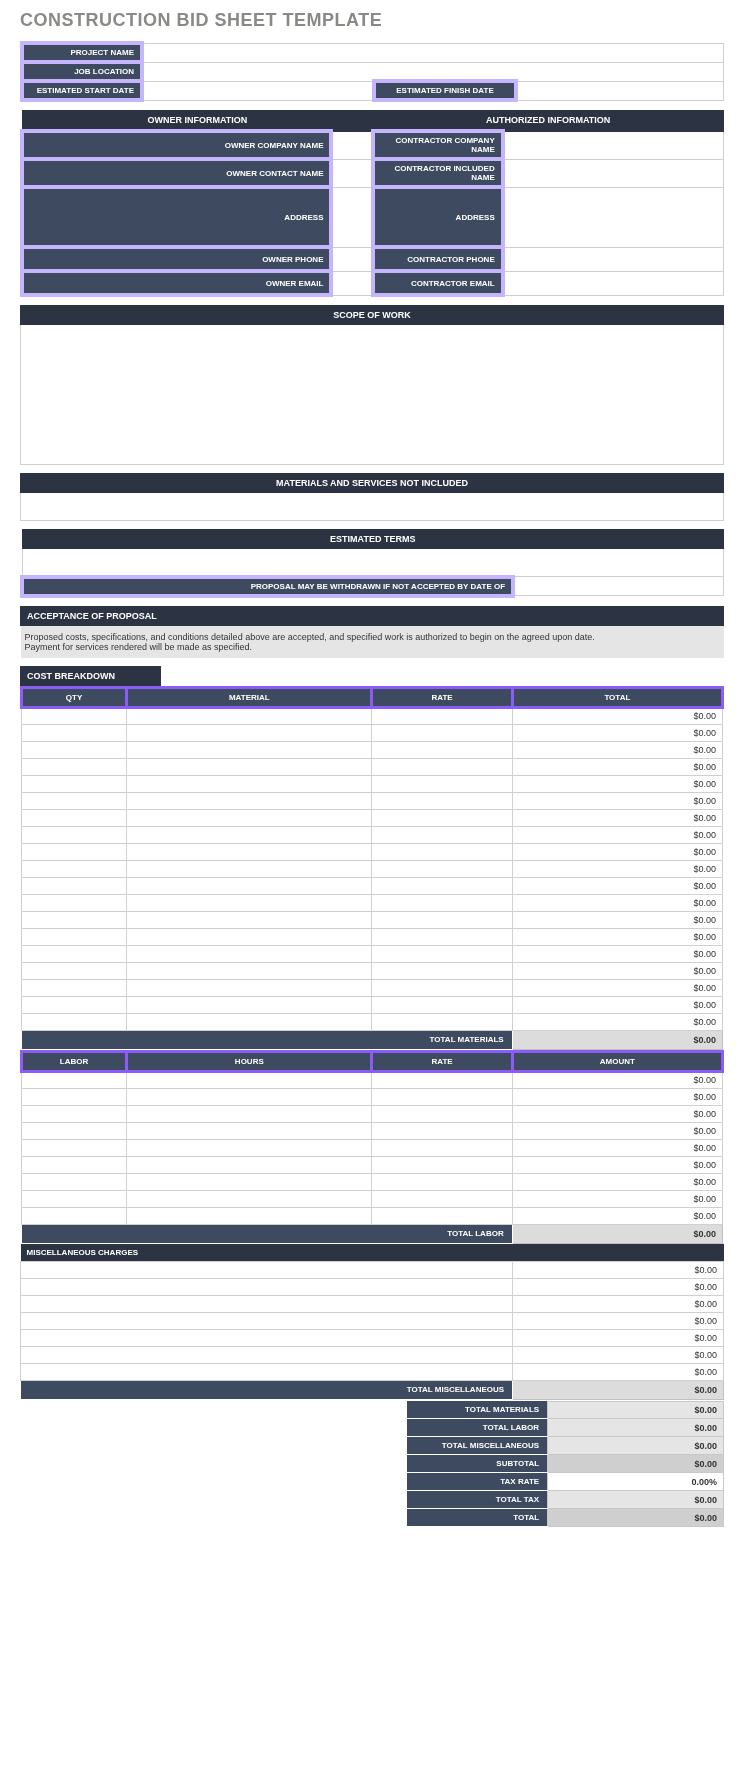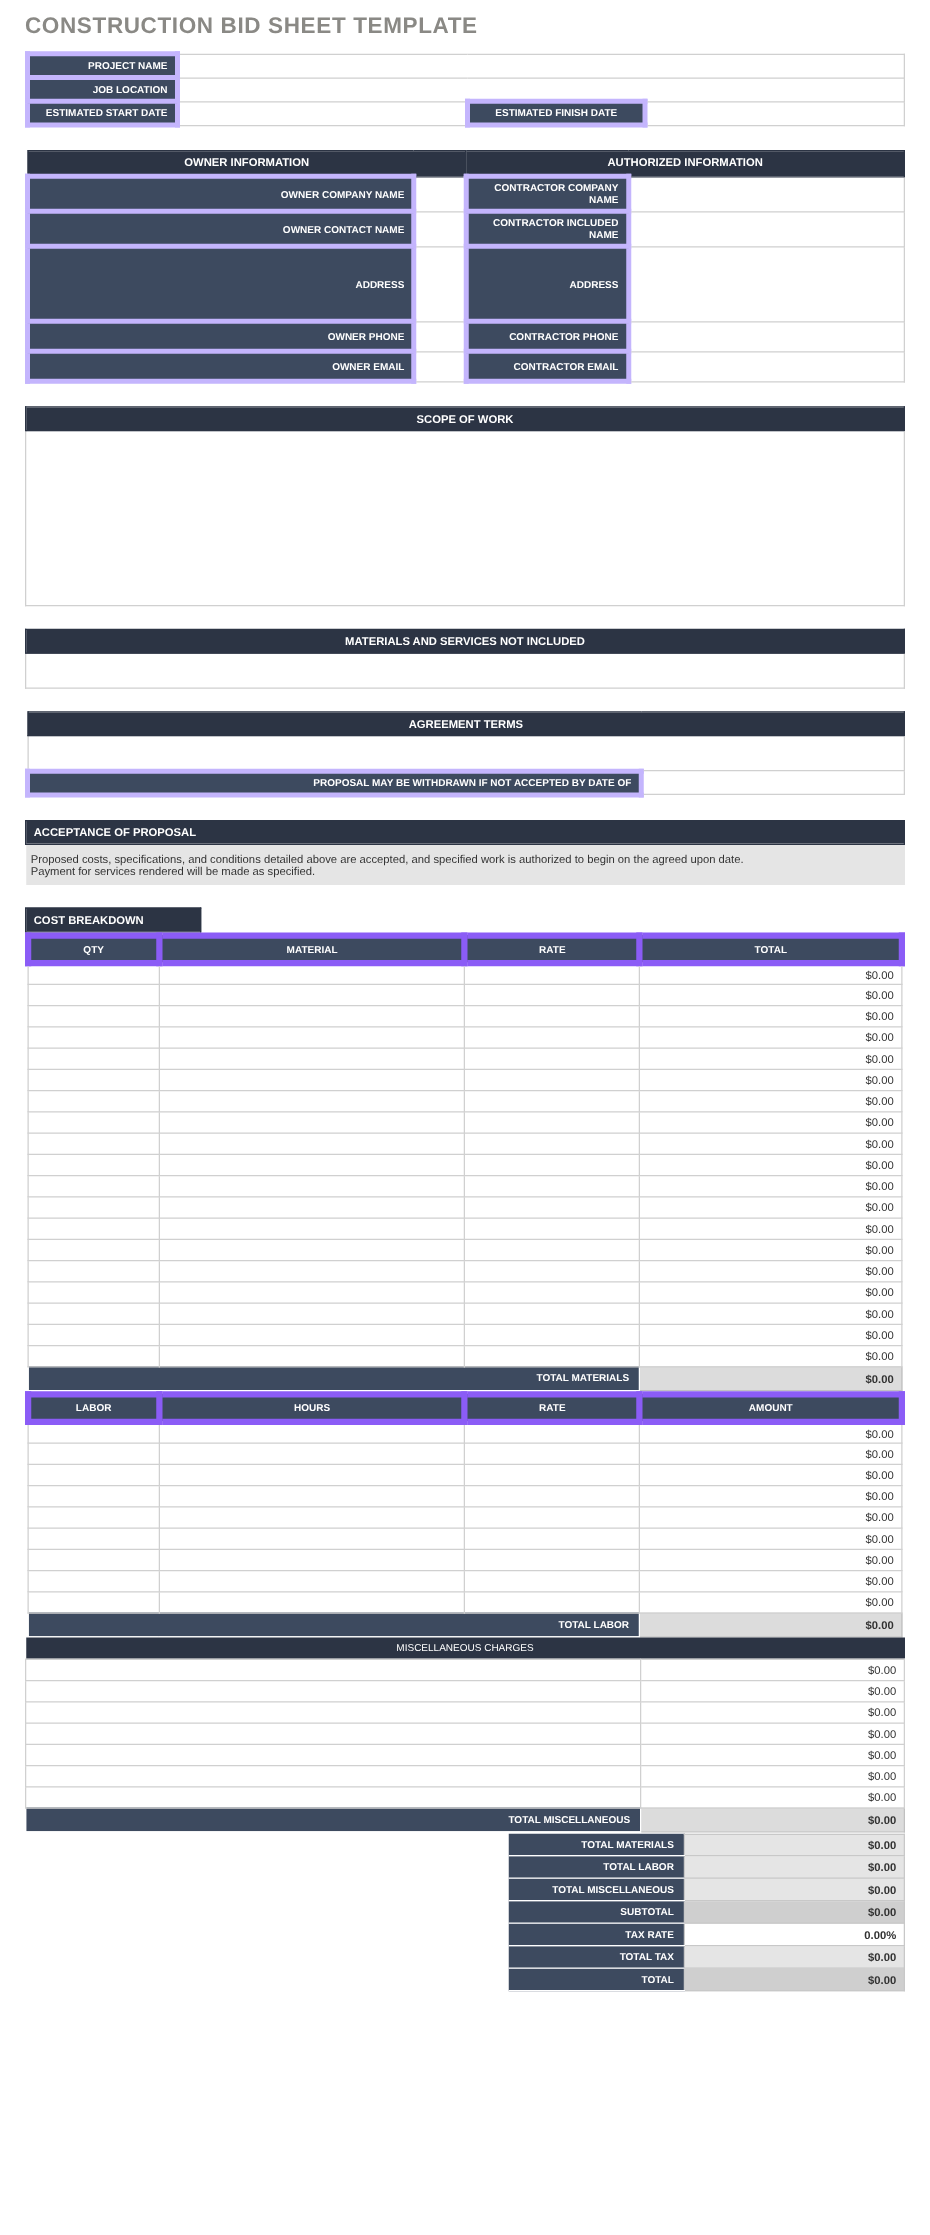--- a/index.html
+++ b/index.html
@@ -43,21 +43,21 @@
   font-size: 9px;
   text-align: center;
   padding: 4px;
   border: 1px solid #2c3444;
 }
 .section-header.left { text-align: left; padding-left: 6px; }
 .big-input {
   border: 1px solid #d0d0d0;
   background: #fff;
 }
-.mt { margin-top: 18px; }
+.mt { margin-top: 8px; }
 .accept-text {
   font-size: 9px;
   padding: 6px 4px;
   background:#e5e5e5;
 }
 .black-cell {
   background: #2b2b2b;
   color: #fff;
   font-size: 8px;
   font-weight: bold;
@@ -65,21 +65,21 @@
   padding: 5px;
   border: 1px solid #444;
 }
 .cost-header td {
   background: #3d4a5f;
   color: #fff;
   font-size: 8px;
   font-weight: bold;
   text-align: center;
   padding: 4px;
-  border: 5px solid #8b5cf6;
+  border: 3px solid #8b5cf6;
 }
 .cost-row td {
   border: 1px solid #d0d0d0;
   font-size: 9px;
   padding: 2px 6px;
   height: 17px;
   background: #fff;
 }
 .cost-row td.total { text-align: right; }
 .subtotal-label {
@@ -96,22 +96,22 @@
   font-size: 9px;
   font-weight: bold;
   text-align: right;
   padding: 4px 6px;
   border: 1px solid #c0c0c0;
 }
 .misc-header {
   background: #2c3444;
   color: #fff;
   font-size: 8px;
-  font-weight: normal;
-  text-align: center;
+  font-weight: bold;
+  text-align: left;
   padding: 4px 6px;
 }
 .gray-value {
   background: #e5e5e5;
   font-size: 9px;
   font-weight: bold;
   text-align: right;
   padding: 3px 6px;
   border: 1px solid #c8c8c8;
 }
@@ -206,21 +206,21 @@
       </tr>
   <tr>
         <td class="big-input" style="height:28px"></td>
       </tr>
 </tbody>
   </table>
 
 <table class="mt">
   <tbody>
       <tr>
-        <td class="section-header" colspan="2">AGREEMENT TERMS</td>
+        <td class="section-header" colspan="2">ESTIMATED TERMS</td>
       </tr>
   <tr>
         <td class="big-input" colspan="2" style="height:28px"></td>
       </tr>
   <tr>
     <td class="dark-cell" style="text-align:right;width:70%">PROPOSAL MAY BE WITHDRAWN IF NOT ACCEPTED BY DATE OF</td>
     <td class="input-cell"></td>
   </tr>
 </tbody>
   </table>

